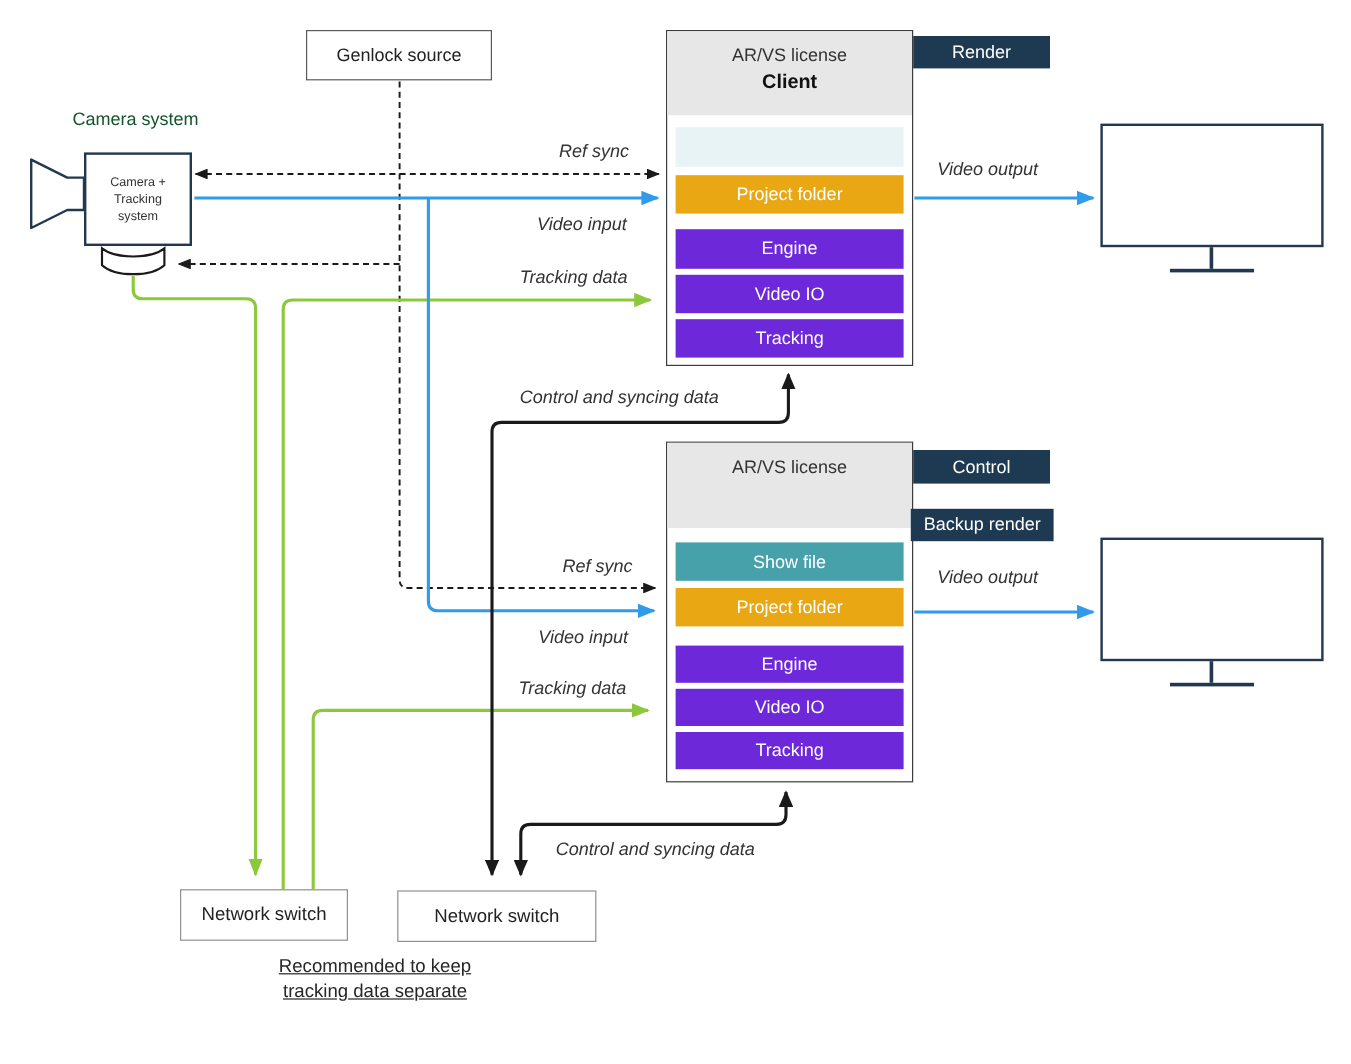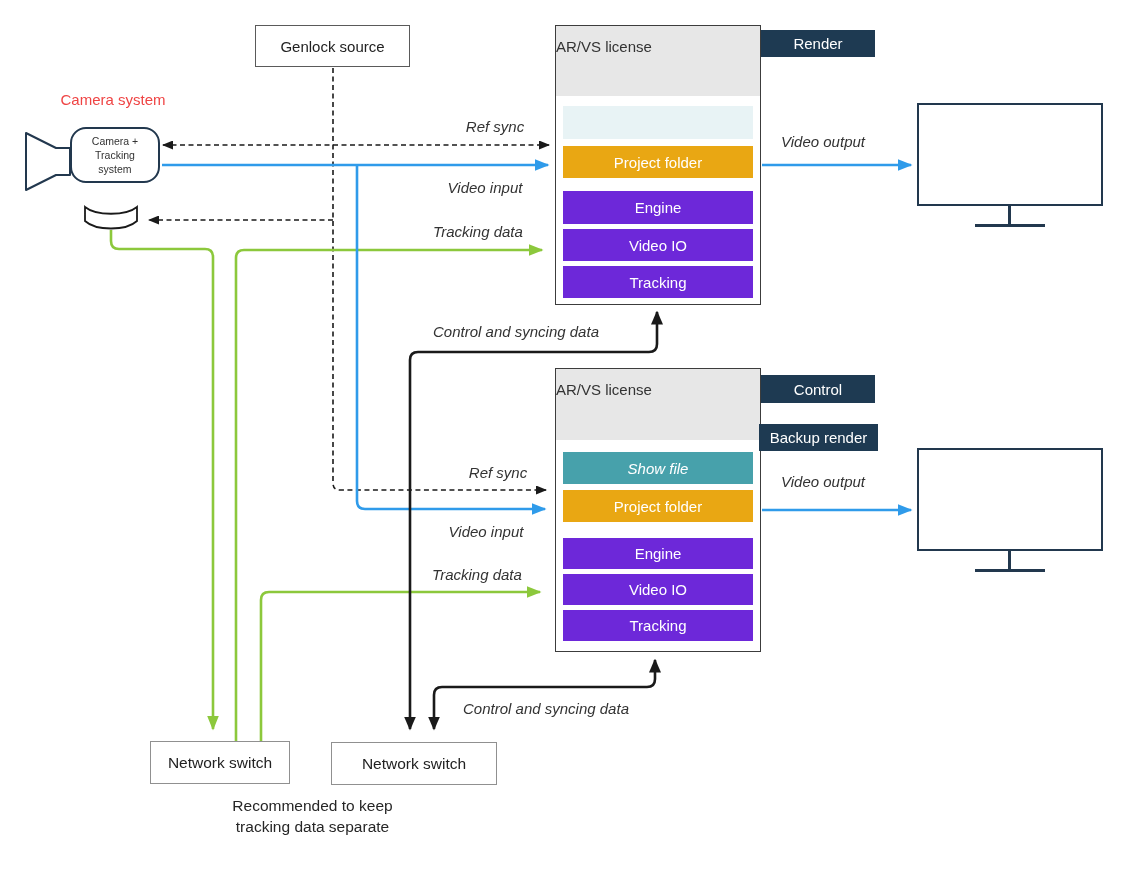--- a/index.html
+++ b/index.html
@@ -5,44 +5,44 @@
   html,body{margin:0;padding:0;background:#ffffff;}
   #stage{position:relative;width:1126px;height:887px;background:#ffffff;
          font-family:"Liberation Sans", sans-serif;color:#2b2b2b;overflow:hidden;}
   #wires{position:absolute;left:0;top:0;width:1126px;height:887px;z-index:1;}
   .node{position:absolute;z-index:2;box-sizing:border-box;background:#fff;}
   .simplebox{border:1.5px solid #5a5a5a;display:flex;align-items:center;justify-content:center;
              font-size:15px;color:#222;}
   .switchbox{border:1.5px solid #909090;display:flex;align-items:center;justify-content:center;
              font-size:15.5px;color:#222;}
   .licbox{border:1.5px solid #3c3c3c;}
-  .box-header{position:absolute;top:0;left:0;right:0;background:#e7e7e7;
+  .box-header{position:absolute;top:0;left:0;right:0;background:#e7e7e7;text-align:center;
               padding-top:11px;}
   .box-header .lic{font-size:15px;color:#333;line-height:20px;}
   .box-header .role{font-size:16.5px;font-weight:bold;color:#111;line-height:22px;}
   .row{position:absolute;left:7px;width:190px;display:flex;align-items:center;
        justify-content:center;color:#ffffff;font-size:15px;}
   .row-empty{background:#e8f3f5;}
   .row-project{background:#e9a713;}
   .row-module{background:#6d28d9;}
   .row-show{background:#47a1ab;}
   .tag{position:absolute;z-index:2;background:#1e3a52;color:#ffffff;font-size:15px;
        display:flex;align-items:center;justify-content:center;}
   .lbl{position:absolute;z-index:3;font-style:italic;font-size:15px;color:#333;
        white-space:nowrap;transform:translate(-50%,-50%);}
-  .plain{position:absolute;z-index:3;font-size:15px;color:#ef4444;white-space:nowrap;}
+  .plain{position:absolute;z-index:3;font-size:15px;color:#14532d;white-space:nowrap;}
   .prelines{white-space:pre-line;}
   .monitor{position:absolute;z-index:2;background:#fff;border:2.5px solid #22384e;box-sizing:border-box;}
   .mon-stem{position:absolute;z-index:2;background:#22384e;}
   .mon-base{position:absolute;z-index:2;background:#22384e;}
   .cam-body{position:absolute;z-index:2;box-sizing:border-box;border:2px solid #22384e;background:#fff;
             display:flex;align-items:center;justify-content:center;text-align:center;
             font-size:10.5px;line-height:14px;color:#333;}
   .note{position:absolute;z-index:3;font-size:15.5px;line-height:21px;color:#262626;
-        text-align:center;white-space:pre-line;}
+        text-align:center;white-space:pre-line;text-decoration:underline;}
 </style>
 </head>
 <body>
 
 <div id="stage">
 
   <svg id="wires" viewBox="0 0 1126 887" xmlns="http://www.w3.org/2000/svg">
     <defs>
       <marker id="mDash" markerUnits="userSpaceOnUse" markerWidth="11" markerHeight="9" refX="10" refY="4.5" orient="auto-start-reverse">
         <path d="M0,0 L11,4.5 L0,9 Z" fill="#1a1a1a"></path>
@@ -76,29 +76,30 @@
 
     <path d="M70,148 L56,148 L26,133 L26,190 L56,175 L70,175 Z" fill="#ffffff" stroke="#22384e" stroke-width="2" stroke-linejoin="round"></path>
     <path d="M85,207 C96,216 126,216 137,207 L137,221 C126,231 96,231 85,221 Z" fill="#ffffff" stroke="#1a1a1a" stroke-width="1.8"></path>
   </svg>
 
   <div class="node simplebox" style="left:255px;top:25px;width:155px;height:42px;">
     <span>Genlock source</span>
   </div>
 
   <div class="plain" style="left:43px;top:91px;width:140px;text-align:center;">Camera system</div>
-  <div class="cam-body prelines" style="left:70px;top:127px;width:90px;height:56px;border-radius:16px;">
+  <div class="cam-body prelines" style="left:70px;top:127px;width:90px;height:78px;">
     <span>Camera +
 Tracking
 system</span>
   </div>
 
   <div class="node licbox" style="left:555px;top:25px;width:206px;height:280px;">
     <div class="box-header" style="height:59px;">
       <div class="lic">AR/VS license</div>
+      <div class="role">Client</div>
     </div>
     <div class="row row-empty" style="top:80px;height:33px;">
         <span></span>
       </div>
     <div class="row row-project" style="top:120px;height:32px;">
         <span>Project folder</span>
       </div>
     <div class="row row-module" style="top:165px;height:33px;">
         <span>Engine</span>
       </div>
@@ -110,21 +111,21 @@
       </div>
   </div>
   <div class="tag" style="left:761px;top:30px;width:114px;height:27px;">
     <span>Render</span>
   </div>
 
   <div class="node licbox" style="left:555px;top:368px;width:206px;height:284px;">
     <div class="box-header" style="height:60px;">
       <div class="lic">AR/VS license</div>
     </div>
-    <div class="row row-show" style="top:83px;height:32px;font-style:italic;">
+    <div class="row row-show" style="top:83px;height:32px;">
         <span>Show file</span>
       </div>
     <div class="row row-project" style="top:121px;height:32px;">
         <span>Project folder</span>
       </div>
     <div class="row row-module" style="top:169px;height:31px;">
         <span>Engine</span>
       </div>
     <div class="row row-module" style="top:205px;height:31px;">
         <span>Video IO</span>

